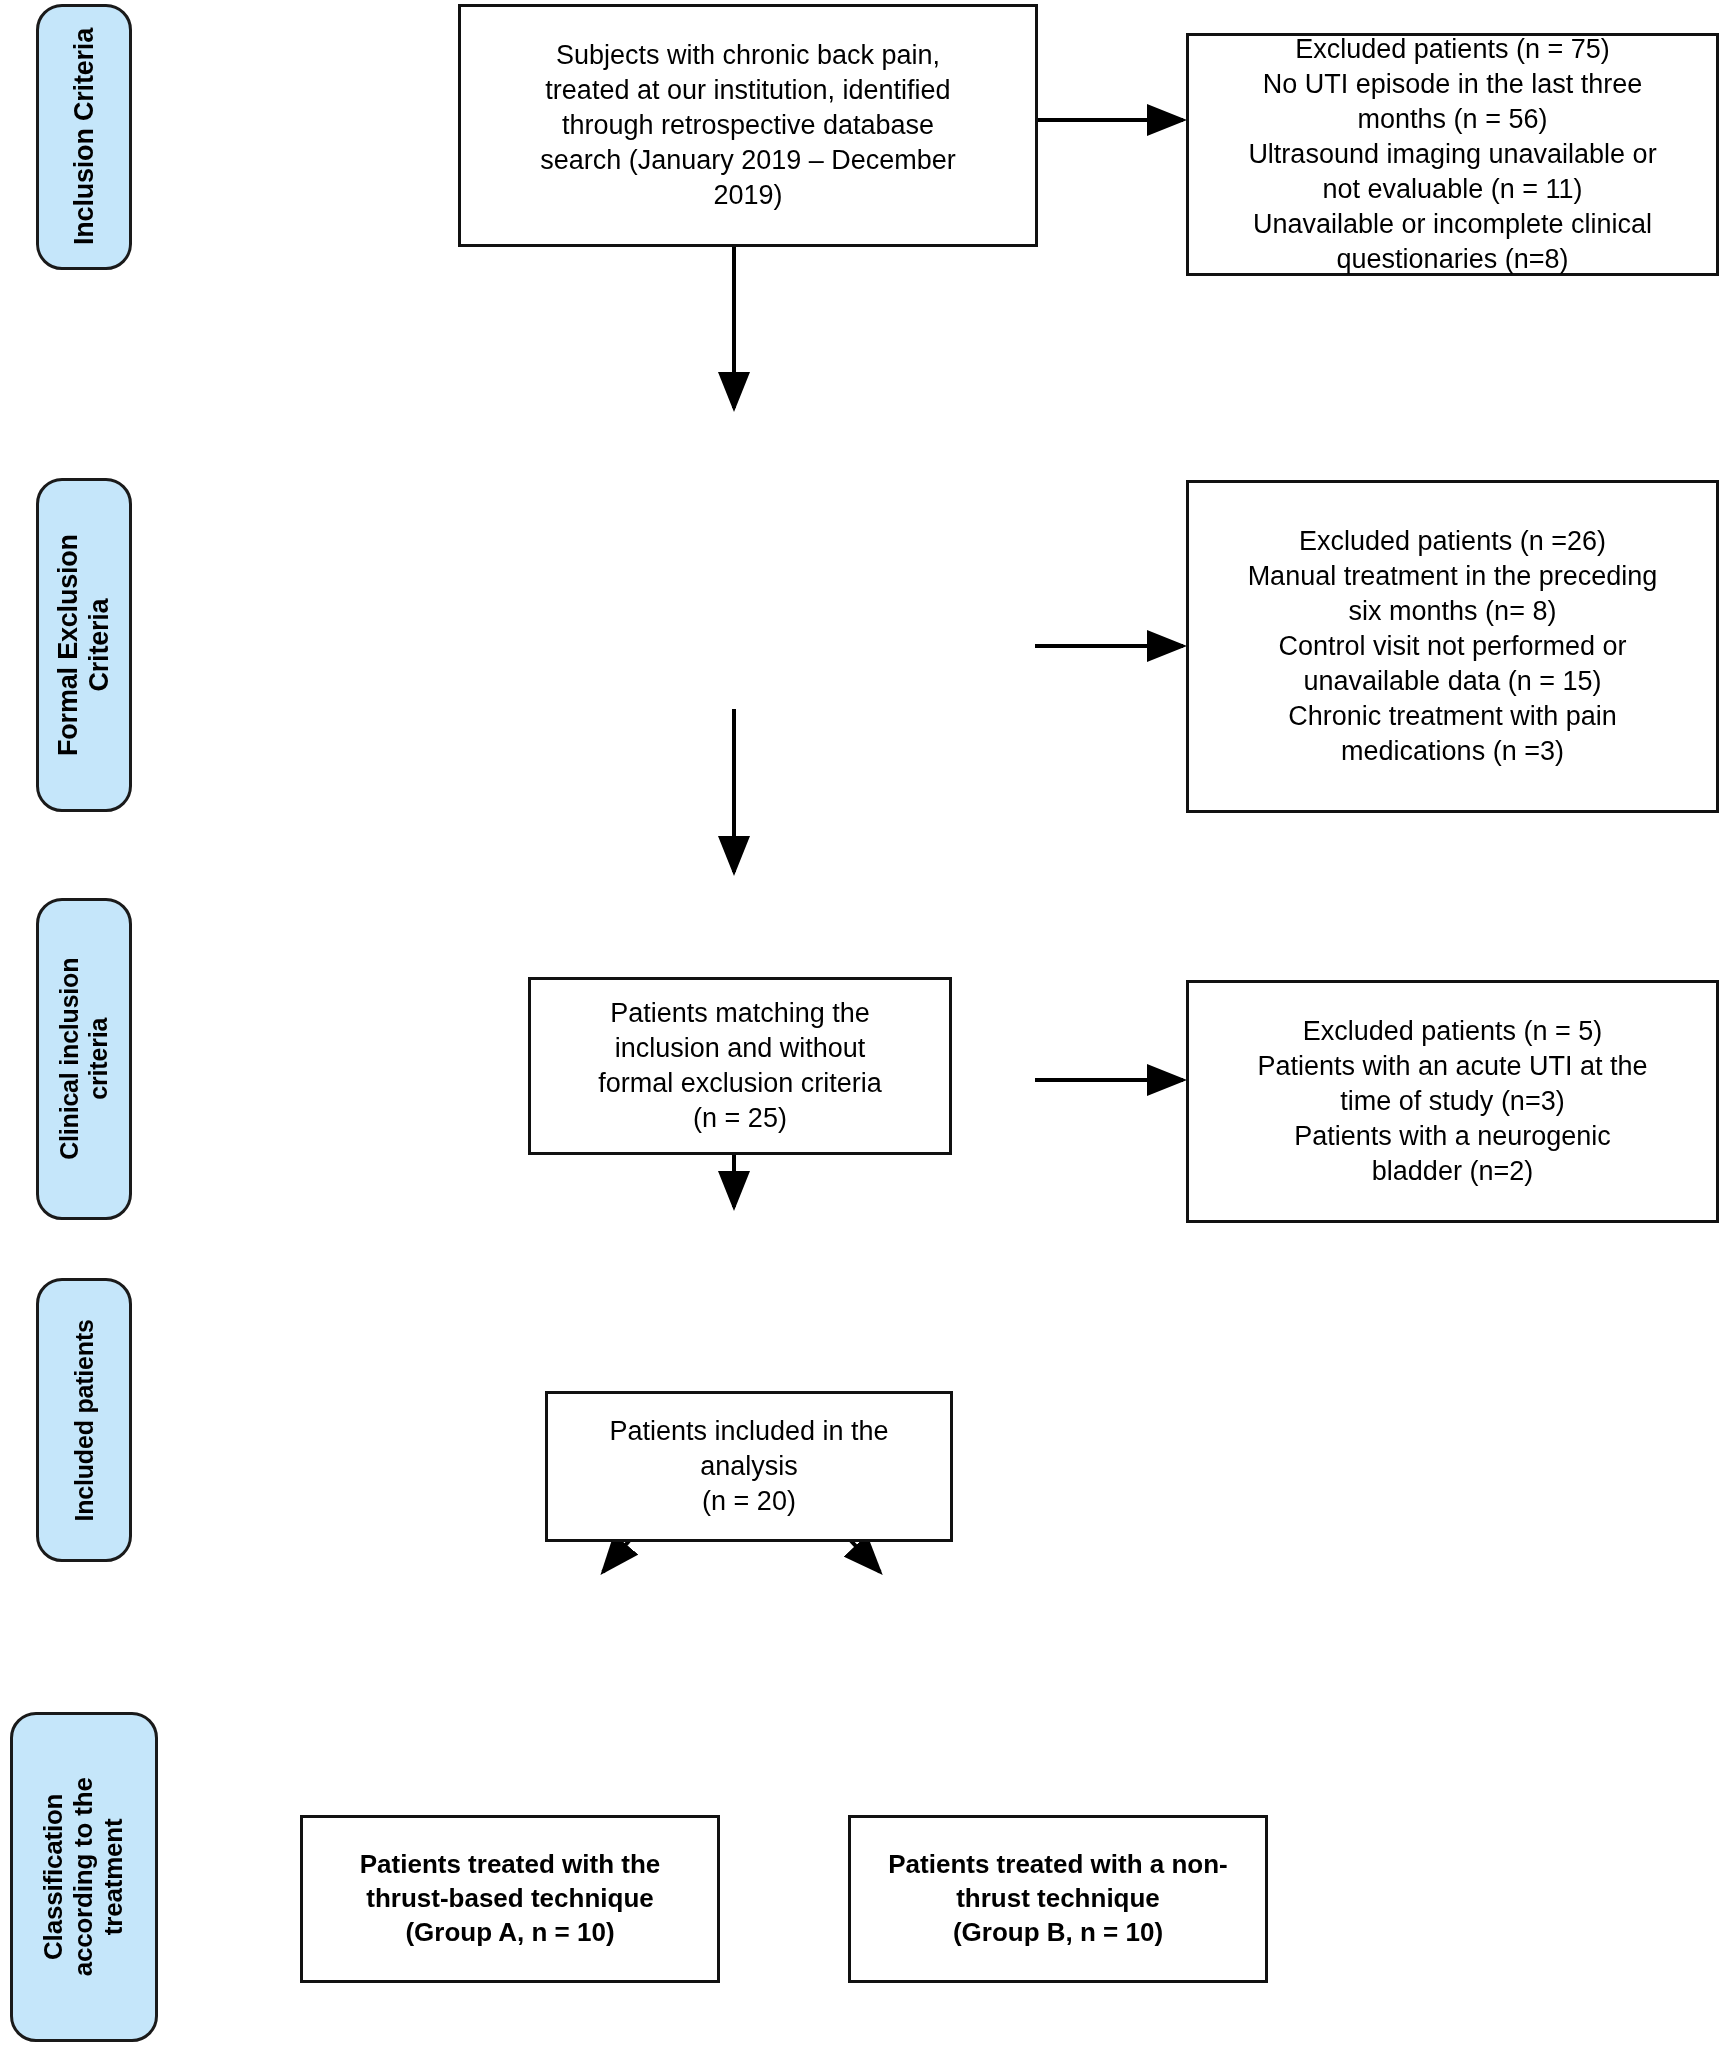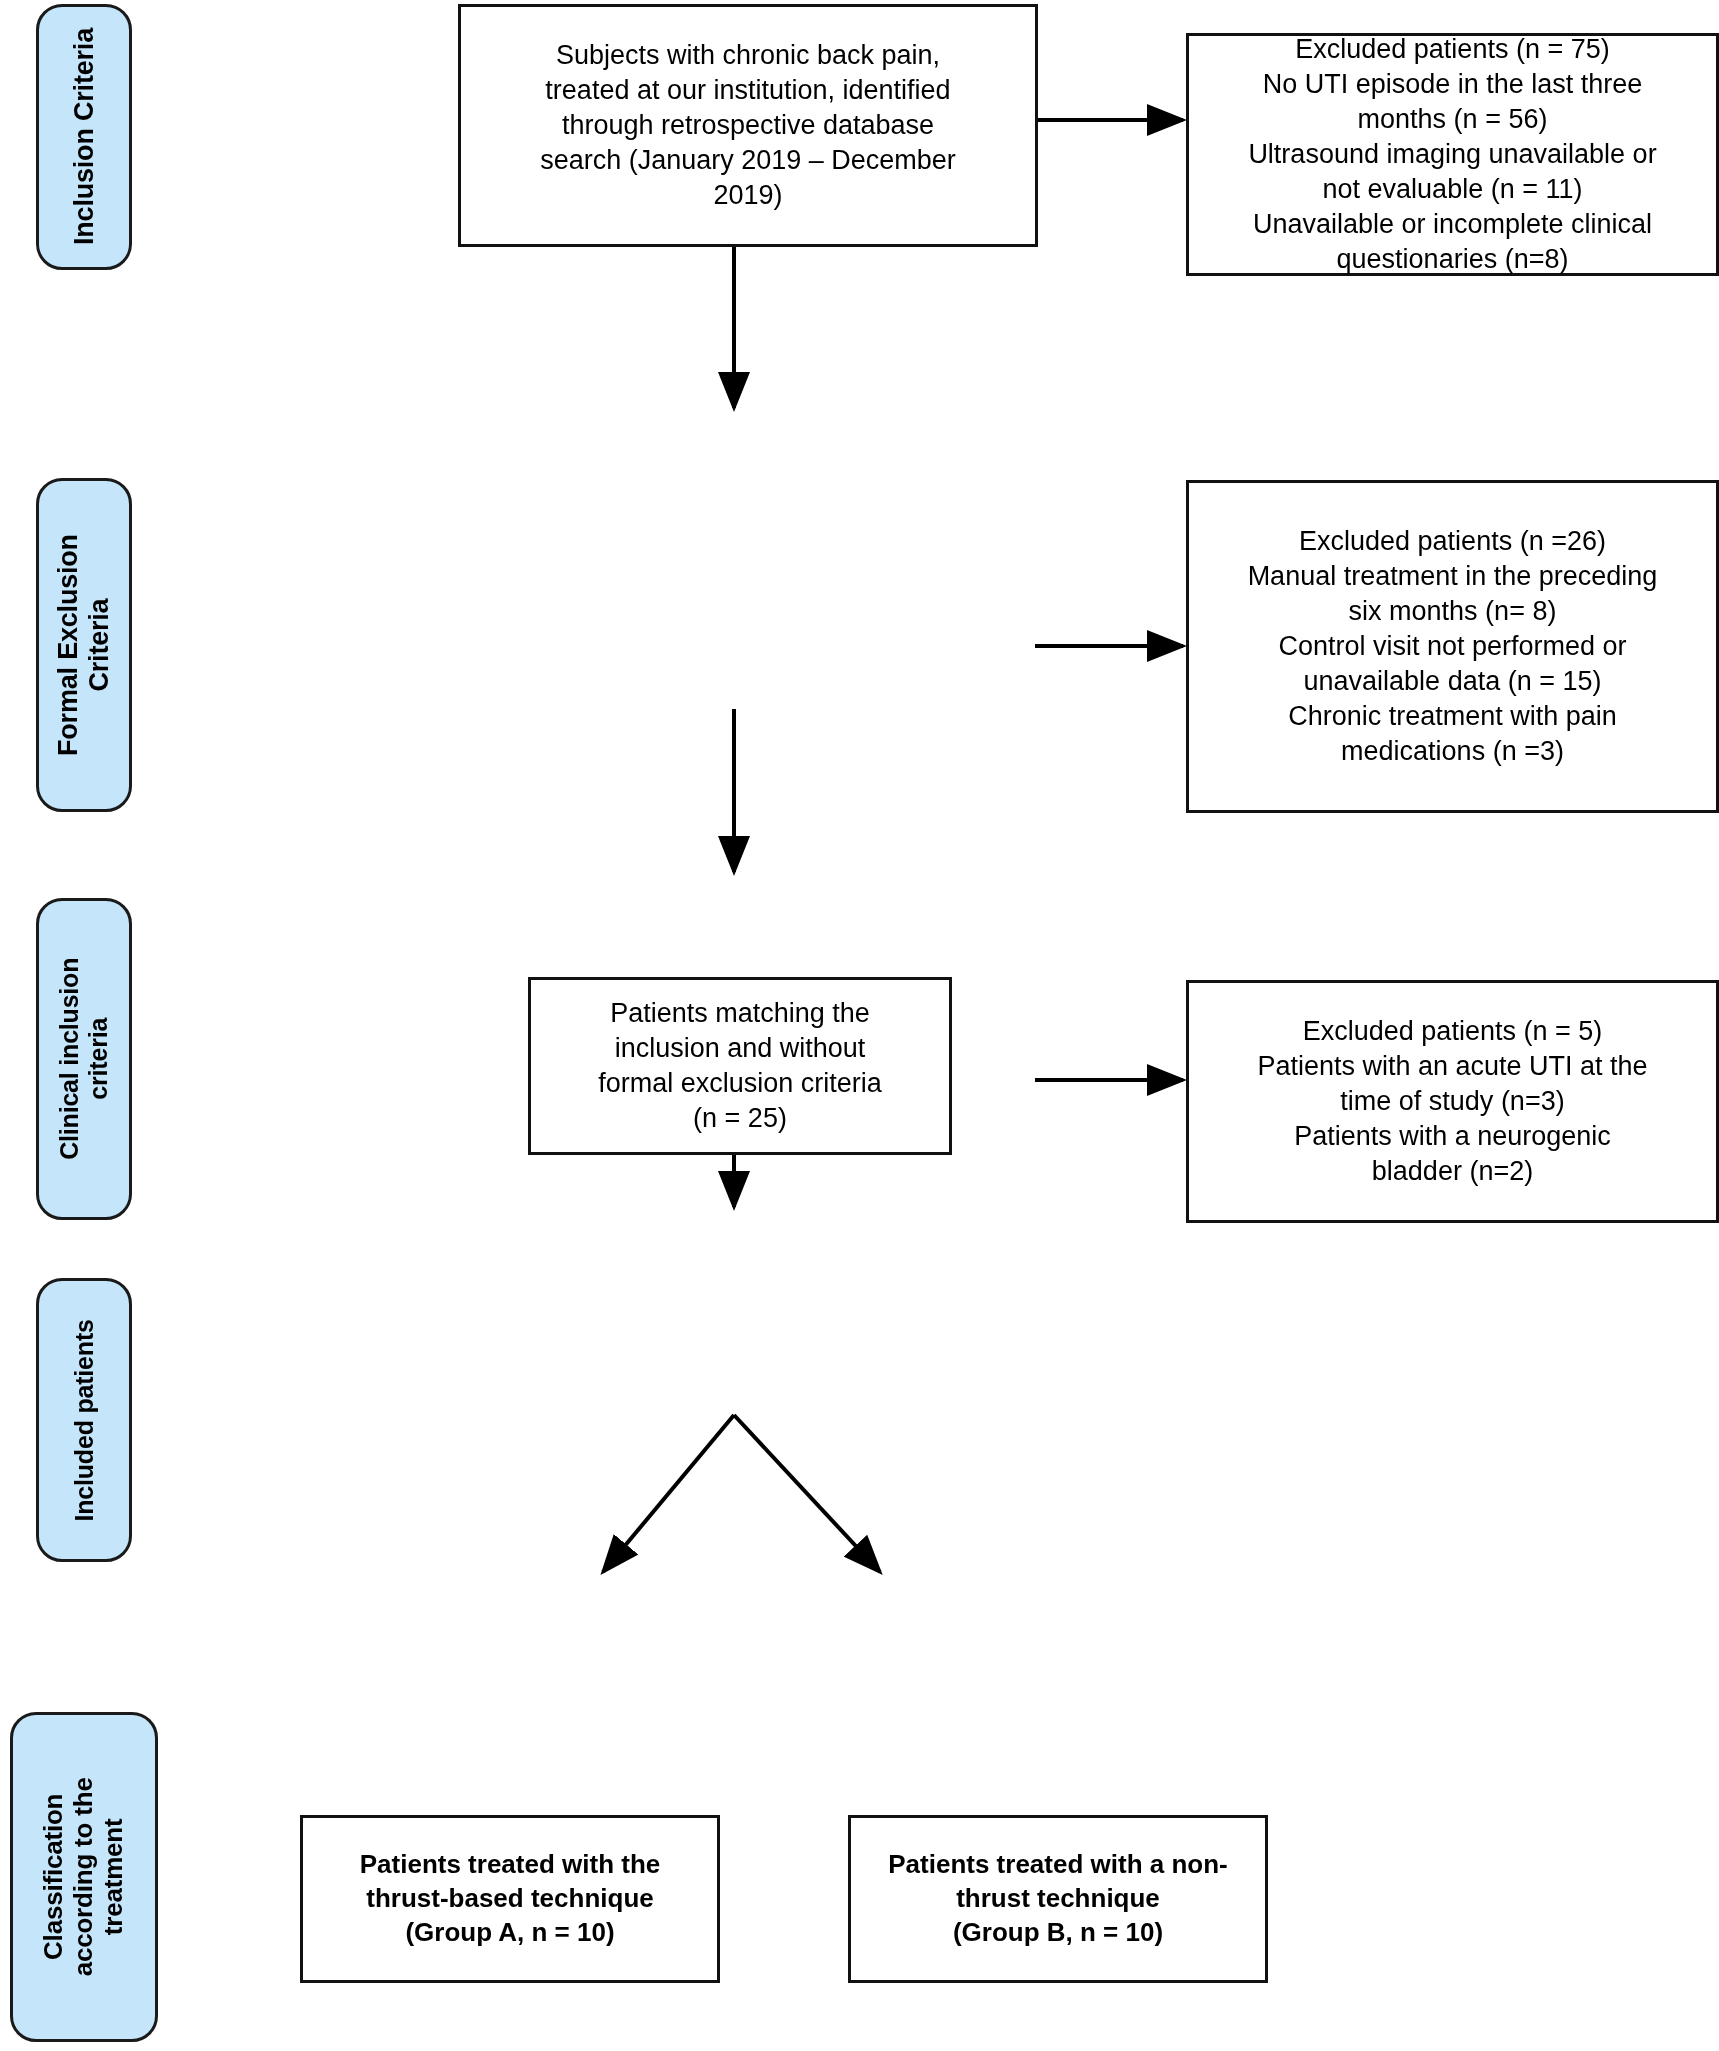--- a/index.html
+++ b/index.html
@@ -186,20 +186,27 @@
   <div class="flow-box box-excl" style="left:1186px; top:950px; width:533px; height:243px;margin-top:30px;">
     <div class="btext">
       <span>Excluded patients (n = 5)</span>
       <span>Patients with an acute UTI at the</span>
       <span>time of study (n=3)</span>
       <span>Patients with a neurogenic</span>
       <span>bladder (n=2)</span>
     </div>
   </div>
 
+  <div class="flow-box box-main" style="left:545px; top:1391px; width:408px; height:151px;">
+    <div class="btext">
+      <span>Patients included in the</span>
+      <span>analysis</span>
+      <span>(n = 20)</span>
+    </div>
+  </div>
 
   <div class="flow-box box-group" style="left:300px; top:1815px; width:420px; height:168px;">
     <div class="btext">
       <span>Patients treated with the</span>
       <span>thrust-based technique</span>
       <span>(Group A,  n = 10)</span>
     </div>
   </div>
 
   <div class="flow-box box-group" style="left:848px; top:1815px; width:420px; height:168px;">

